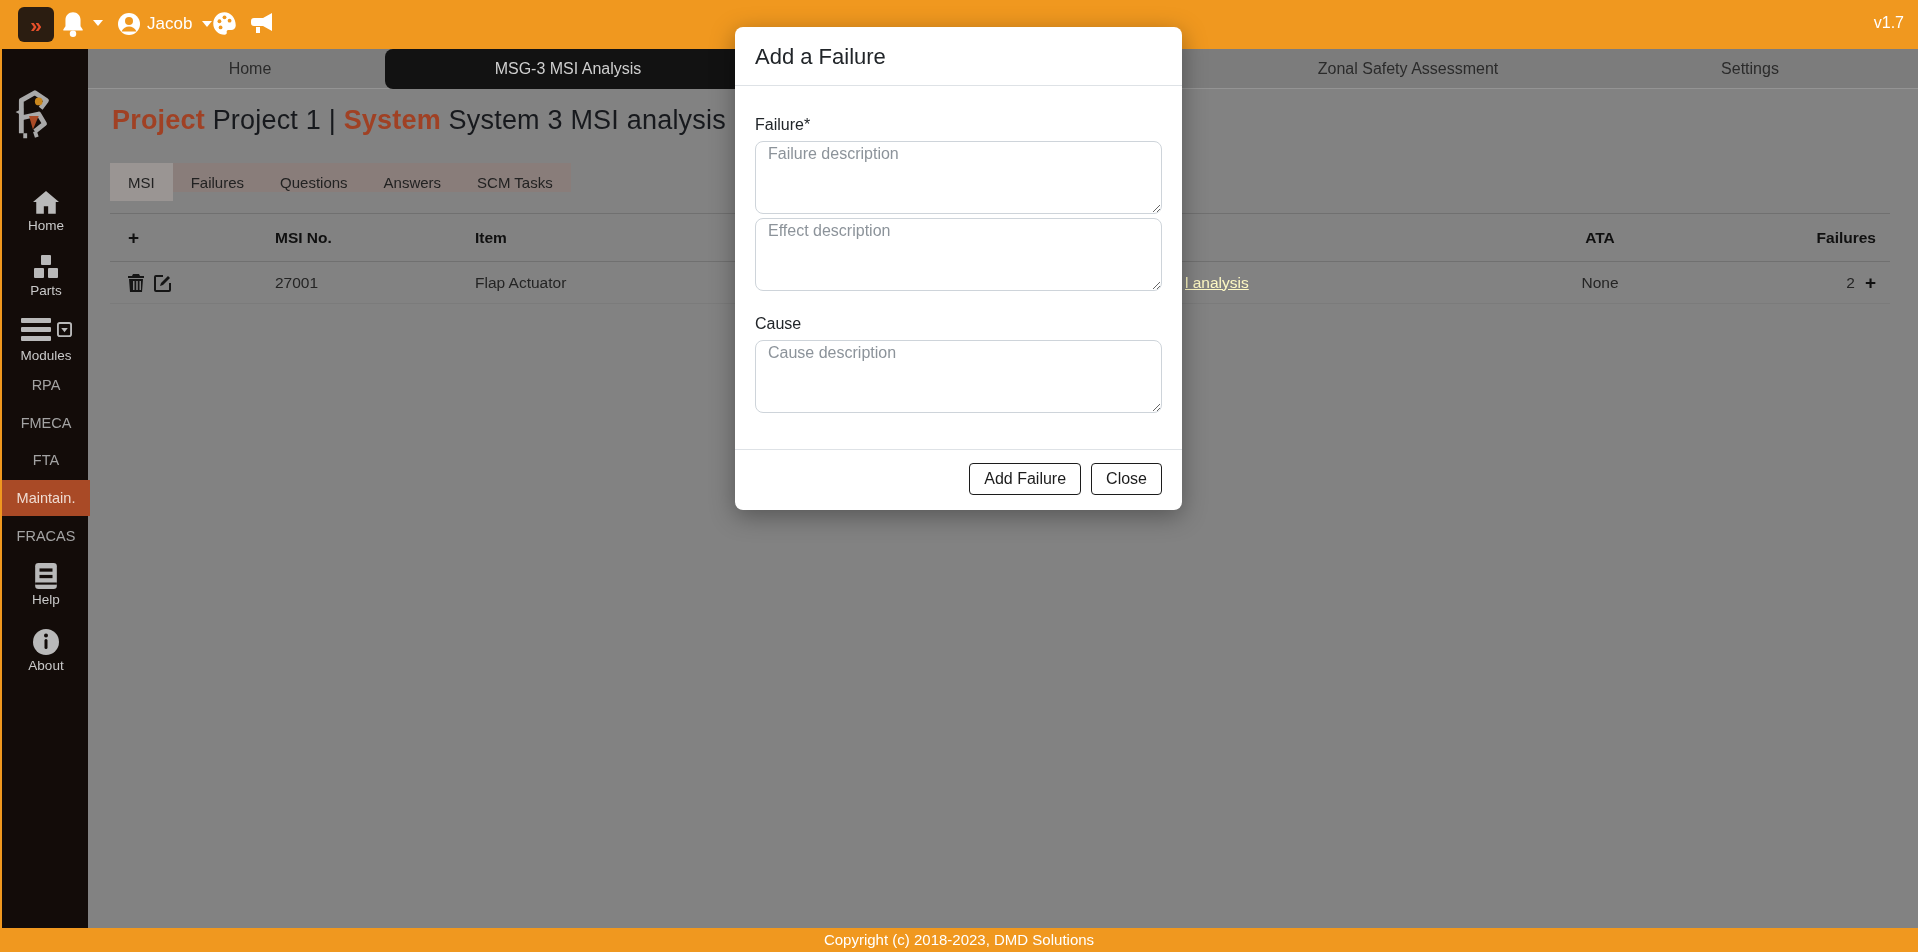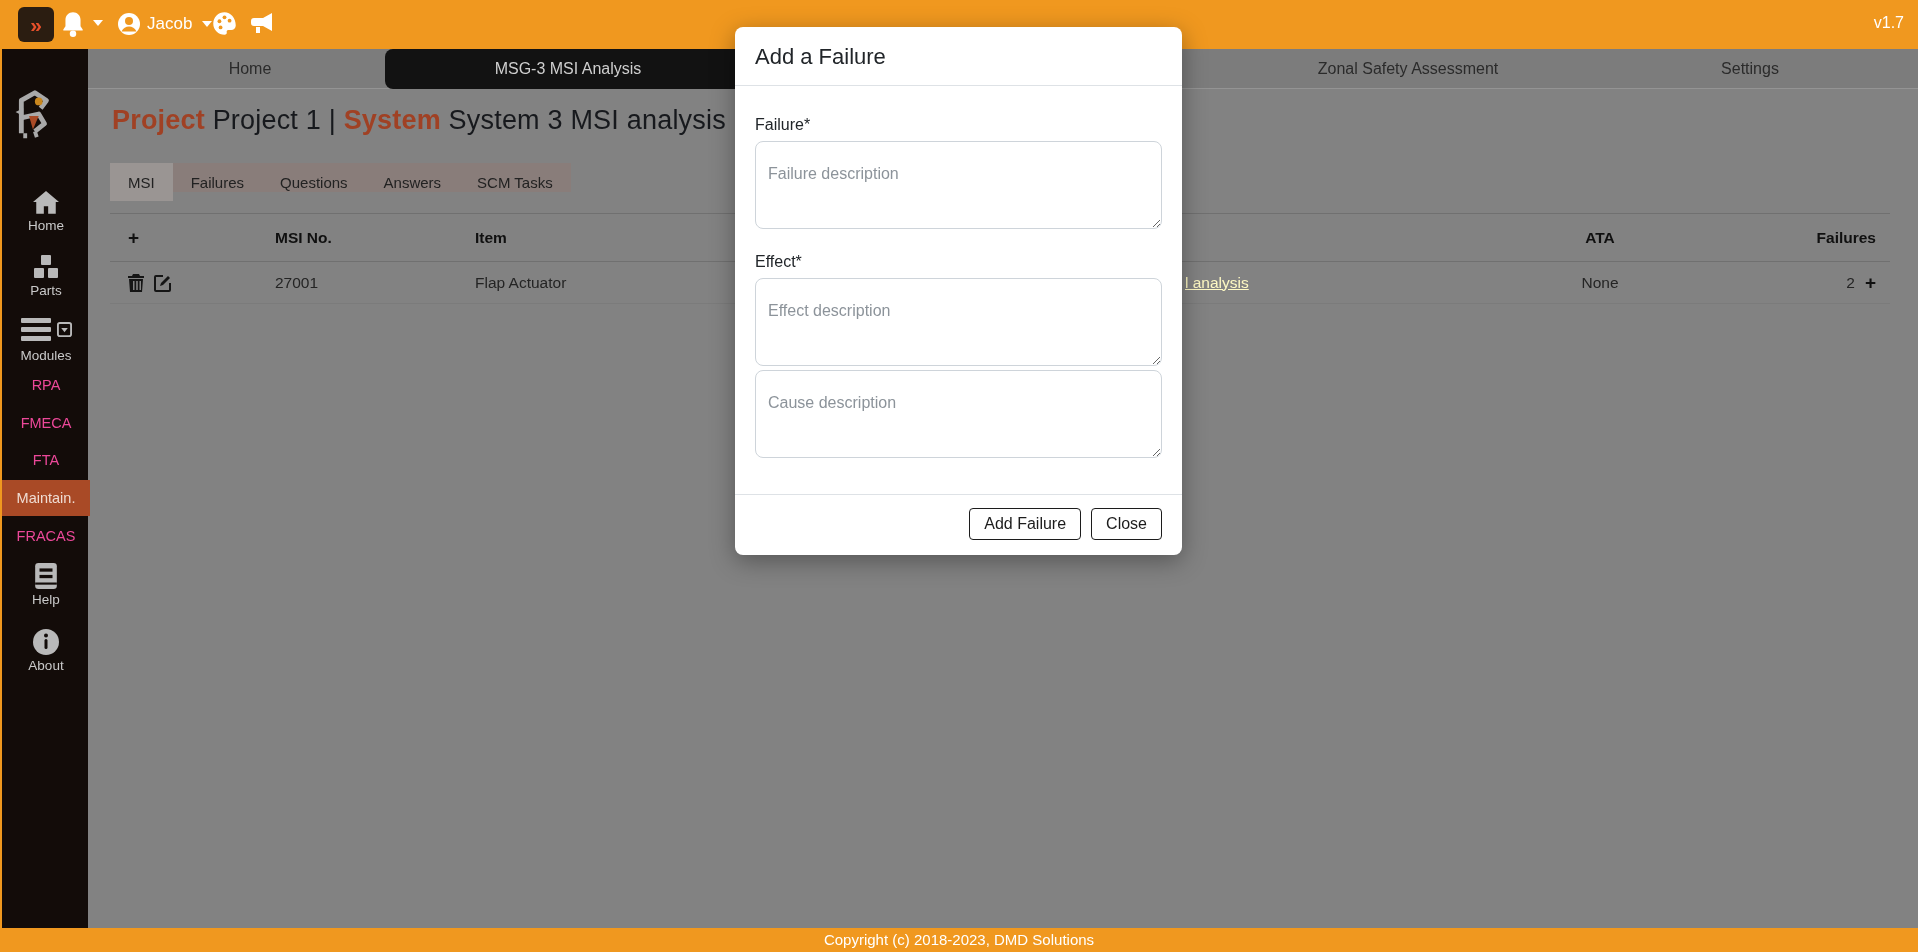--- a/index.html
+++ b/index.html
@@ -16,21 +16,21 @@
   .tb-caret2 { margin-left:4px; }
   .tb-palette { position:absolute; left:211px; top:10px; }
   .tb-mega { position:absolute; left:248px; top:11px; }
   .tb-version { position:absolute; right:14px; top:14px; color:#fff; font-size:16px; }
   .caret-down { width:0; height:0; border-left:5px solid transparent; border-right:5px solid transparent; border-top:6px solid #fff; display:inline-block; }
 
   
   .sidebar { position:absolute; left:0; top:49px; width:88px; height:879px; background:#130C09; border-left:2px solid #F0981F; z-index:4; }
   .sb-item { position:absolute; left:0; width:88px; text-align:center; color:#C9C9C9; cursor:pointer; }
   .sb-item .lbl { font-size:13.5px; display:block; margin-top:3px; }
-  .sb-text { font-size:14.5px; color:#ec4899; }
+  .sb-text { font-size:14.5px; color:#a3a3a3; }
   .sb-active { background:#A94A26; color:#EFDCD2; padding:10px 0; }
   .logo-wrap { position:absolute; left:0; top:36px; width:88px; text-align:center; }
 
   
   .content { position:absolute; left:88px; top:49px; width:1830px; height:879px; background:#828282; z-index:1; }
   .tabbar { position:absolute; left:0; top:0; width:1830px; height:40px; background:#7C7C7C; border-bottom:1px solid #949494; }
   .tab { position:absolute; top:0; height:40px; display:flex; align-items:center; justify-content:center; font-size:16px; color:#2B2B2B; cursor:pointer; }
   .tab-home { left:82px; width:160px; }
   .tab-msg { left:297px; width:366px; background:#121212; color:#CFCFCF; border-radius:8px; }
   .tab-zonal { left:1192px; width:256px; }
@@ -54,21 +54,21 @@
   .icon-btn { background:none; border:none; cursor:pointer; padding:0; display:inline-flex; }
   .plus-glyph { font-weight:700; font-size:19px; color:#101010; line-height:1; }
 
   
   .modal { position:absolute; left:735px; top:27px; width:447px; background:#FFFFFF; border-radius:8px; z-index:10; box-shadow:0 6px 24px rgba(0,0,0,.35); }
   .modal-header { padding:17px 20px 15px 20px; border-bottom:1px solid #DEE2E6; }
   .modal-title { font-size:22px; color:#212529; font-weight:400; }
   .modal-body { padding:16px 20px 32px 20px; }
   .field-label { font-size:16px; color:#212529; margin-bottom:7px; margin-top:20px; }
   .field-label:first-child { margin-top:14px; }
-  .modal-body textarea { width:100%; height:88px; border:1px solid #CED4DA; border-radius:8px; padding:23px 12px; font-family:"Liberation Sans",sans-serif; font-size:16px; color:#333; resize:vertical; outline:none; }
+  .modal-body textarea { width:100%; height:73px; border:1px solid #CED4DA; border-radius:8px; padding:3px 12px; font-family:"Liberation Sans",sans-serif; font-size:16px; color:#333; resize:vertical; outline:none; }
   .modal-body textarea::placeholder { color:#8C939A; }
   .modal-footer { border-top:1px solid #DEE2E6; padding:13px 20px 15px 20px; display:flex; justify-content:flex-end; gap:10px; }
   .btn-outline { background:#fff; border:1px solid #1C1C1C; border-radius:4px; color:#1C1C1C; font-size:16px; padding:6px 14px; cursor:pointer; font-family:"Liberation Sans",sans-serif; }
 
   
   .footer { position:absolute; left:0; bottom:0; width:1918px; height:24px; background:#F0981F; color:#FFFFFF; font-size:15px; text-align:center; line-height:24px; z-index:6; }
 
   svg { display:block; }
 </style>
 </head>
@@ -255,22 +255,22 @@
   </div>
 </main>
 
 <div class="modal">
   <div class="modal-header">
     <div class="modal-title">Add a Failure</div>
   </div>
   <div class="modal-body">
     <div class="field-label">Failure*</div>
     <textarea placeholder="Failure description" style=""></textarea>
-    <div class="field-label">Effect*</div>
     <textarea placeholder="Effect description" style=""></textarea>
+    <div class="field-label">Cause</div>
     <textarea placeholder="Cause description" style=""></textarea>
   </div>
   <div class="modal-footer">
     <button class="btn-outline">Add Failure</button>
     <button class="btn-outline">Close</button>
   </div>
 </div>
 
 <footer class="footer">
   <span>Copyright (c) 2018-2023, DMD Solutions</span>

